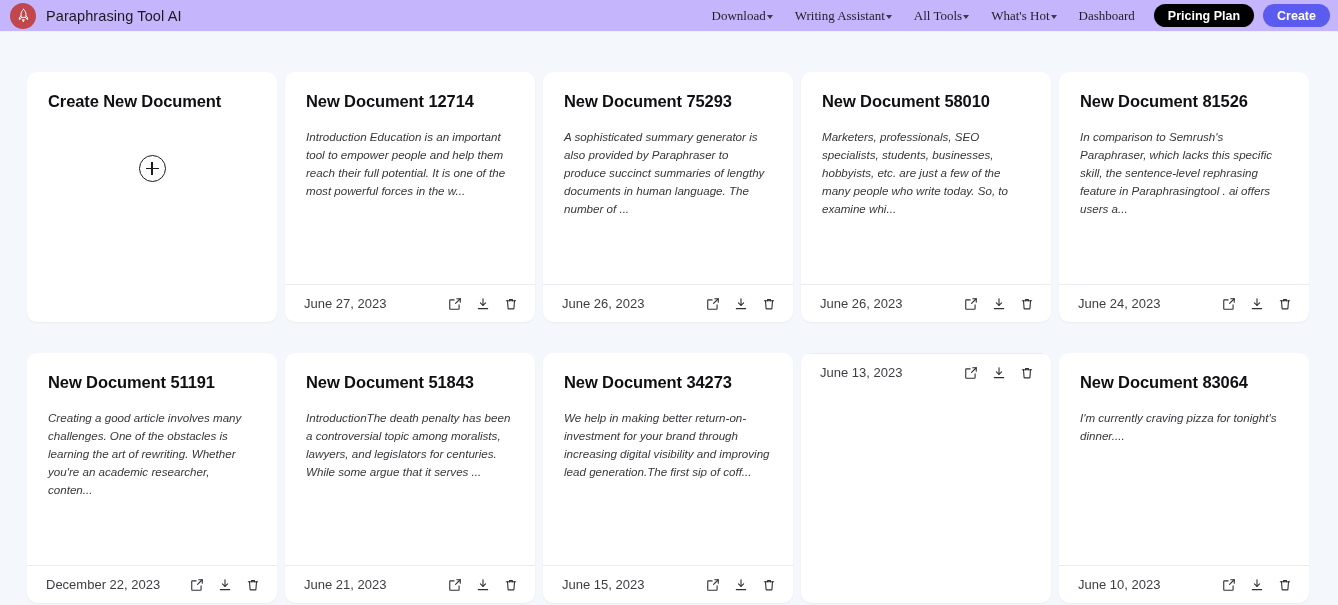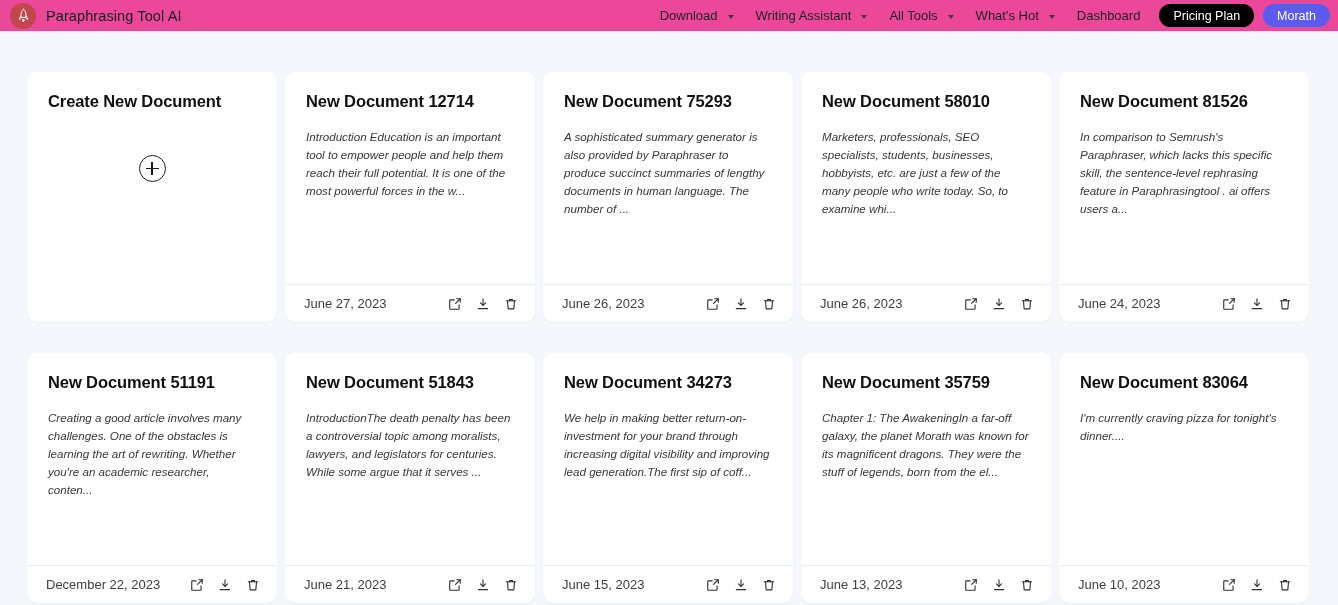--- a/index.html
+++ b/index.html
@@ -7,21 +7,21 @@
     width: 1338px;
     height: 605px;
     overflow: hidden;
     background: #f4f7fb;
     font-family: "Liberation Sans", sans-serif;
   }
 
   
   .navbar {
     height: 32px;
-    background: #ec4899;
+    background: #c4b5fd;
     display: flex;
     align-items: center;
     padding: 0 8px 0 10px;
     border-bottom: 1px solid #eef1f5;
     position: relative;
     z-index: 5;
   }
   .brand { display: flex; align-items: center; gap: 10px; }
   .brand-logo {
     width: 26px; height: 26px; border-radius: 50%;
@@ -42,38 +42,39 @@
     display: flex;
     align-items: center;
     gap: 0px;
   }
   .nav-link {
     font-size: 13px;
     color: #1f1f24;
     padding: 0 11px;
     display: flex;
     align-items: center;
-    gap: 10px;
+    gap: 1px;
     white-space: nowrap;
     cursor: pointer;
     height: 32px;
     text-decoration: none;
+    font-family: Liberation Serif, serif;
   }
   .caret {
     width: 0; height: 0;
     border-left: 3.5px solid transparent;
     border-right: 3.5px solid transparent;
     border-top: 4.5px solid #3b3b40;
     display: inline-block;
     position: relative;
     top: 1px;
   }
   .btn-pill {
     font-size: 12.5px;
-    font-weight: normal;
+    font-weight: bold;
     border-radius: 999px;
     padding: 0 14px;
     height: 23px;
     display: inline-flex;
     align-items: center;
     justify-content: center;
     cursor: pointer;
     border: none;
     white-space: nowrap;
     font-family: "Liberation Sans", sans-serif;
@@ -205,21 +206,21 @@
       <i class="caret"></i>
     </a>
     <a class="nav-link">
       <span>What's Hot</span>
       <i class="caret"></i>
     </a>
     <a class="nav-link">
       <span>Dashboard</span>
     </a>
     <button class="btn-pill btn-pricing">Pricing Plan</button>
-    <button class="btn-pill btn-logout">Morath</button>
+    <button class="btn-pill btn-logout">Create</button>
   </div>
 </div>
 
 <div class="canvas">
   <div class="grid">
 
     <div class="card card-create">
       <div class="card-body">
         <div class="card-title">Create New Document</div>
         <div class="create-plus-wrap">
@@ -446,24 +447,20 @@
               <svg width="14" height="14" viewBox="0 0 24 24" fill="none" stroke="currentColor" stroke-width="1.9" stroke-linecap="round" stroke-linejoin="round">
                 <path d="M4 6.5h16"></path>
                 <path d="M9.5 6.5V4.5h5v2"></path>
                 <path d="M6 6.5l1 13a1 1 0 0 0 1 .9h8a1 1 0 0 0 1-.9l1-13"></path>
               </svg>
             </span>
           </span>
         </div>
       </div>
       <div class="card">
-        <div class="card-body">
-          <div class="card-title">New Document 35759</div>
-          <div class="card-excerpt">Chapter 1: The AwakeningIn a far-off galaxy, the planet Morath was known for its magnificent dragons. They were the stuff of legends, born from the el...</div>
-        </div>
         <div class="card-footer">
           <span class="card-date">June 13, 2023</span>
           <span class="card-actions">
             <span class="act-icon">
               <svg width="14" height="14" viewBox="0 0 24 24" fill="none" stroke="currentColor" stroke-width="1.9" stroke-linecap="round" stroke-linejoin="round">
                 <path d="M15 3h6v6"></path>
                 <path d="M21 3l-8 8"></path>
                 <path d="M19 13.5V20a1 1 0 0 1-1 1H4a1 1 0 0 1-1-1V6a1 1 0 0 1 1-1h6.5"></path>
               </svg>
             </span>

